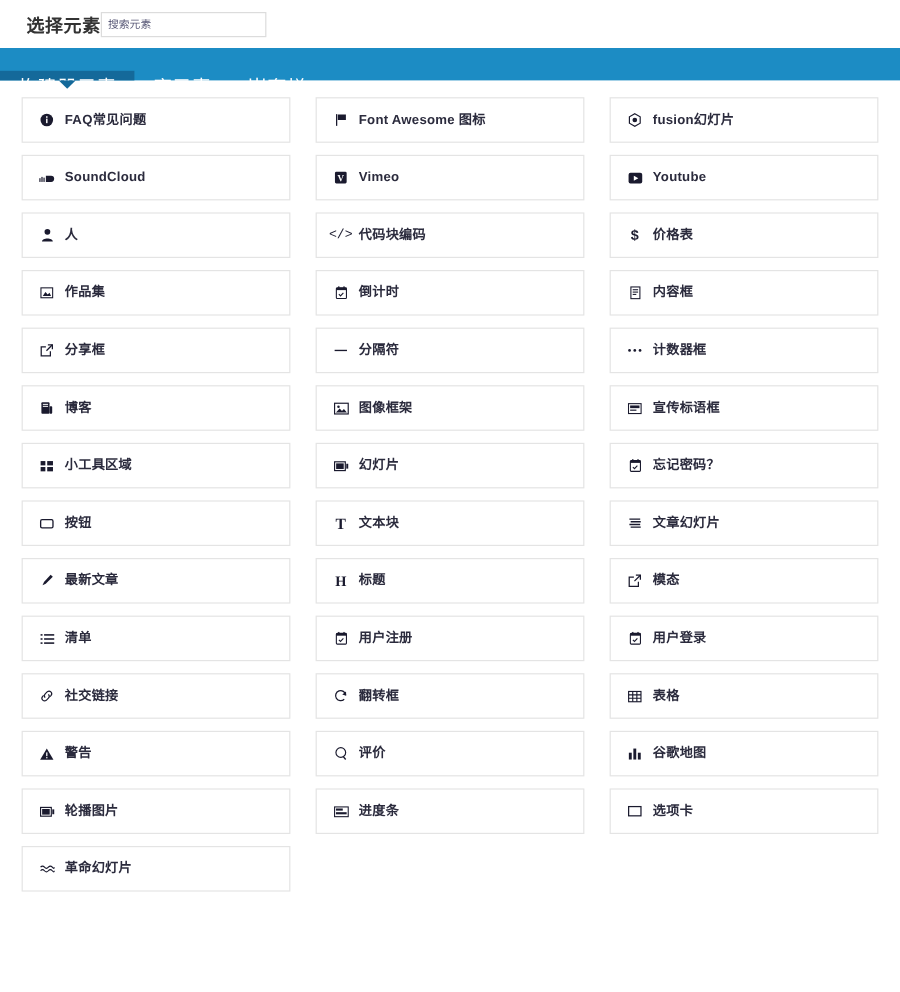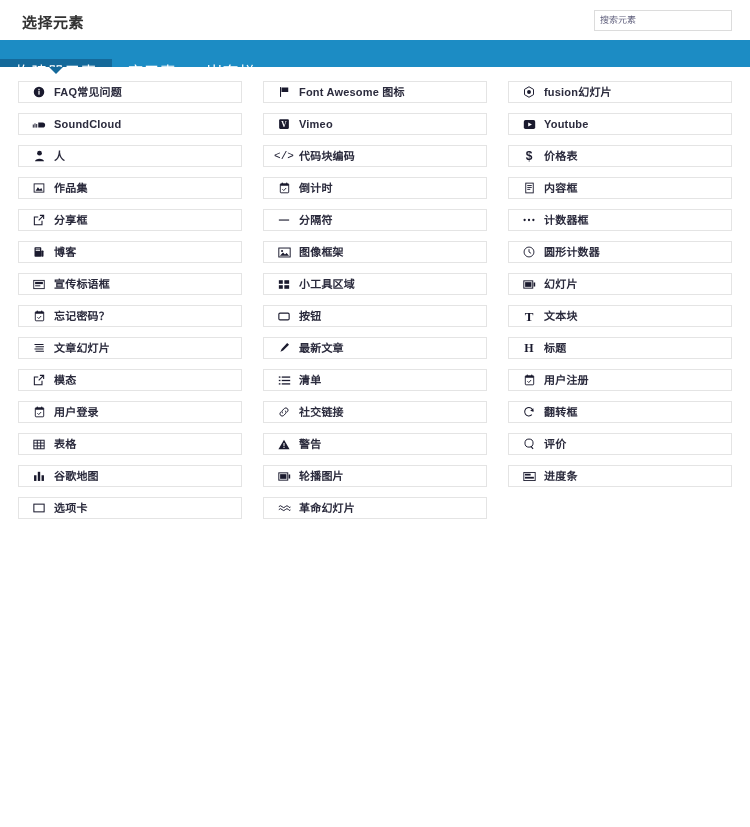--- a/index.html
+++ b/index.html
@@ -15,21 +15,21 @@
     overflow: hidden;
   }
 
   
   .modal-header {
     position: relative;
     height: 40px;
     padding: 0 10px 0 22px;
     display: flex;
     align-items: center;
-    justify-content: space-between;
+    justify-content: flex-start;
     background: #ffffff;
   }
   .modal-title {
     font-size: 15px;
     font-weight: 700;
     color: #333333;
     letter-spacing: 0.5px;
     line-height: 1;
     padding-top: 4px;
   }
@@ -95,21 +95,21 @@
     padding: 14px 18px 10px 18px;
     background: #ffffff;
   }
   .grid {
     display: grid;
     grid-template-columns: repeat(3, 1fr);
     column-gap: 21px;
     row-gap: 10px;
   }
   .element-card {
-    height: 22px;
+    height: 38px;
     border: 1px solid #e4e4e4;
     background: #ffffff;
     display: flex;
     align-items: center;
     padding: 0 12px;
     cursor: move;
     user-select: none;
   }
   .el-icon {
     width: 16px;
@@ -311,29 +311,20 @@
           <svg width="13" height="11" viewBox="0 0 16 13">
             <rect x="1" y="1" width="14" height="11" fill="none" stroke="#1a1a2e" stroke-width="1.2"></rect>
             <circle cx="5" cy="4.6" r="1.3" fill="#1a1a2e"></circle>
             <path d="M2.4 10.6 L6.2 6.4 L8.6 9 L10.6 7 L13.6 10.6 z" fill="#1a1a2e"></path>
           </svg>
         </span>
         <span class="el-label">图像框架</span>
       </div>
       <div class="element-card">
         <span class="el-icon">
-          <svg width="12" height="12" viewBox="0 0 16 16">
-            <circle cx="8" cy="8" r="6.6" fill="none" stroke="#1a1a2e" stroke-width="1.2"></circle>
-            <path d="M8 4.2 V8 l2.8 1.8" fill="none" stroke="#1a1a2e" stroke-width="1.2"></path>
-          </svg>
-        </span>
-        <span class="el-label">圆形计数器</span>
-      </div>
-      <div class="element-card">
-        <span class="el-icon">
           <svg width="12" height="11" viewBox="0 0 16 13">
             <rect x="1" y="1" width="14" height="11" fill="none" stroke="#1a1a2e" stroke-width="1.2"></rect>
             <rect x="2.8" y="3" width="10.4" height="3" fill="#1a1a2e"></rect>
             <rect x="2.8" y="7.6" width="7" height="1.3" fill="#1a1a2e"></rect>
           </svg>
         </span>
         <span class="el-label">宣传标语框</span>
       </div>
       <div class="element-card">
         <span class="el-icon">

